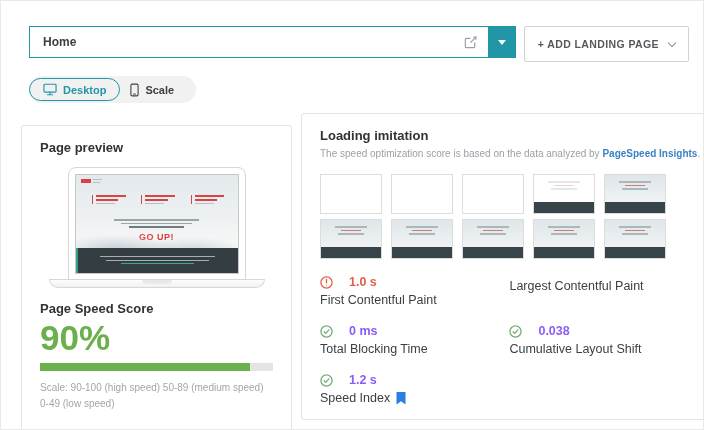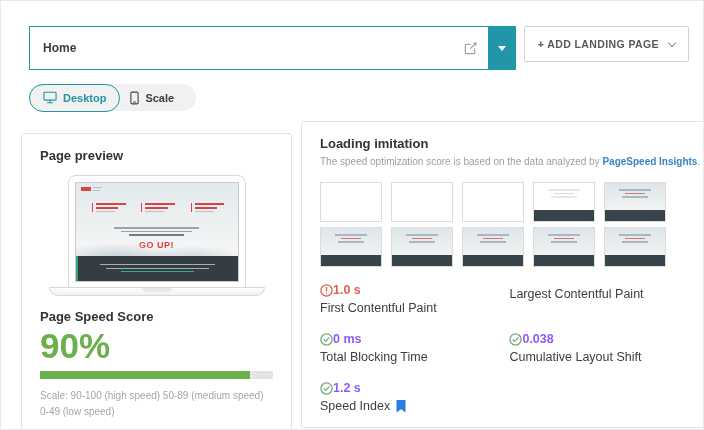--- a/index.html
+++ b/index.html
@@ -3,33 +3,33 @@
 <meta charset="utf-8">
 <style>
   html,body{margin:0;padding:0;background:#fff;}
   *{box-sizing:border-box;}
   .app{
     width:704px;height:430px;background:#fff;border:1px solid #e9e9e9;
     font-family:"Liberation Sans",sans-serif;color:#3c4043;position:relative;overflow:hidden;
   }
   
   .header{display:flex;align-items:stretch;gap:8px;padding:25px 14px 0 28px;}
-  .page-select{flex:1;display:flex;height:44px;}
+  .page-select{flex:1;display:flex;height:32px;}
   .select-input{flex:1;display:flex;align-items:center;border:1px solid #2196a6;border-right:none;background:#fff;padding:0 10px 0 13px;}
   .select-value{flex:1;font-size:12px;font-weight:700;color:#3c4043;}
   .edit-icon{display:flex;align-items:center;cursor:pointer;}
   .select-caret{width:28px;background:#2196a6;display:flex;align-items:center;justify-content:center;cursor:pointer;}
   .caret-tri{width:0;height:0;border-left:4px solid transparent;border-right:4px solid transparent;border-top:5px solid #fff;}
   .add-btn{height:36px;border:1px solid #d2d2d2;border-radius:2px;background:#fff;display:flex;align-items:center;gap:10px;padding:0 13px;cursor:pointer;}
   .add-btn .lbl{font-size:10.5px;font-weight:700;letter-spacing:.4px;color:#55595d;white-space:nowrap;text-align:right;}
   .chev{width:6px;height:6px;border-right:1.5px solid #8a8f93;border-bottom:1.5px solid #8a8f93;transform:rotate(45deg);margin-top:-3px;}
   
   .toggle-row{padding:14px 0 0 28px;}
   .toggle-wrap{display:inline-flex;align-items:center;background:#f1f1f1;border-radius:16px;height:27px;padding-right:12px;}
-  .pill{display:flex;align-items:center;gap:6px;height:28px;cursor:pointer;}
+  .pill{display:flex;align-items:center;gap:6px;height:23px;cursor:pointer;}
   .pill.desktop{border:1px solid #2196a6;border-radius:16px;padding:0 13px;color:#2196a6;font-size:11px;font-weight:700;}
   .pill.mobile{padding:0 10px;color:#3c4043;font-size:11px;font-weight:600;}
   
   .main{display:flex;gap:9px;padding:10px 14px 0 20px;}
   .card{height:307px;border:1px solid #e3e3e3;border-radius:3px;background:#fff;padding:14px 18px;}
   .card.left{width:271px;flex:none;margin-top:12px;}
   .card.right{flex:1;}
   .card-title{font-size:13px;font-weight:700;color:#333;}
   
   .laptop{margin-top:12px;}
@@ -80,21 +80,21 @@
   .thumb .marks i{display:block;height:1.5px;background:#98a5ab;opacity:.75;}
   .thumb .marks i:nth-child(1){width:54%;}
   .thumb .marks i:nth-child(2){width:34%;background:#c2564b;}
   .thumb .marks i:nth-child(3){width:44%;}
   .thumb.partial .foot{display:block;}
   .thumb.partial .marks{display:flex;opacity:.35;}
   .thumb.loaded .sky,.thumb.loaded .foot{display:block;}
   .thumb.loaded .marks{display:flex;}
   
   .metrics{margin-top:16px;display:grid;grid-template-columns:1fr 1.1fr;row-gap:17px;column-gap:16px;}
-  .metric .val-row{display:flex;align-items:center;gap:0;}
+  .metric .val-row{display:flex;align-items:center;gap:16px;}
   .metric .m-icon{display:flex;align-items:center;}
   .metric .val{font-size:12.5px;font-weight:700;}
   .metric.warning .val{color:#e0604a;}
   .metric.good .val{color:#8b5cf6;}
   .metric .label{margin-top:4px;font-size:12.5px;color:#3c4043;display:flex;gap:6px;}
   .bookmark{display:flex;align-items:center;cursor:pointer;}
 </style>
 </head>
 <body>
 

